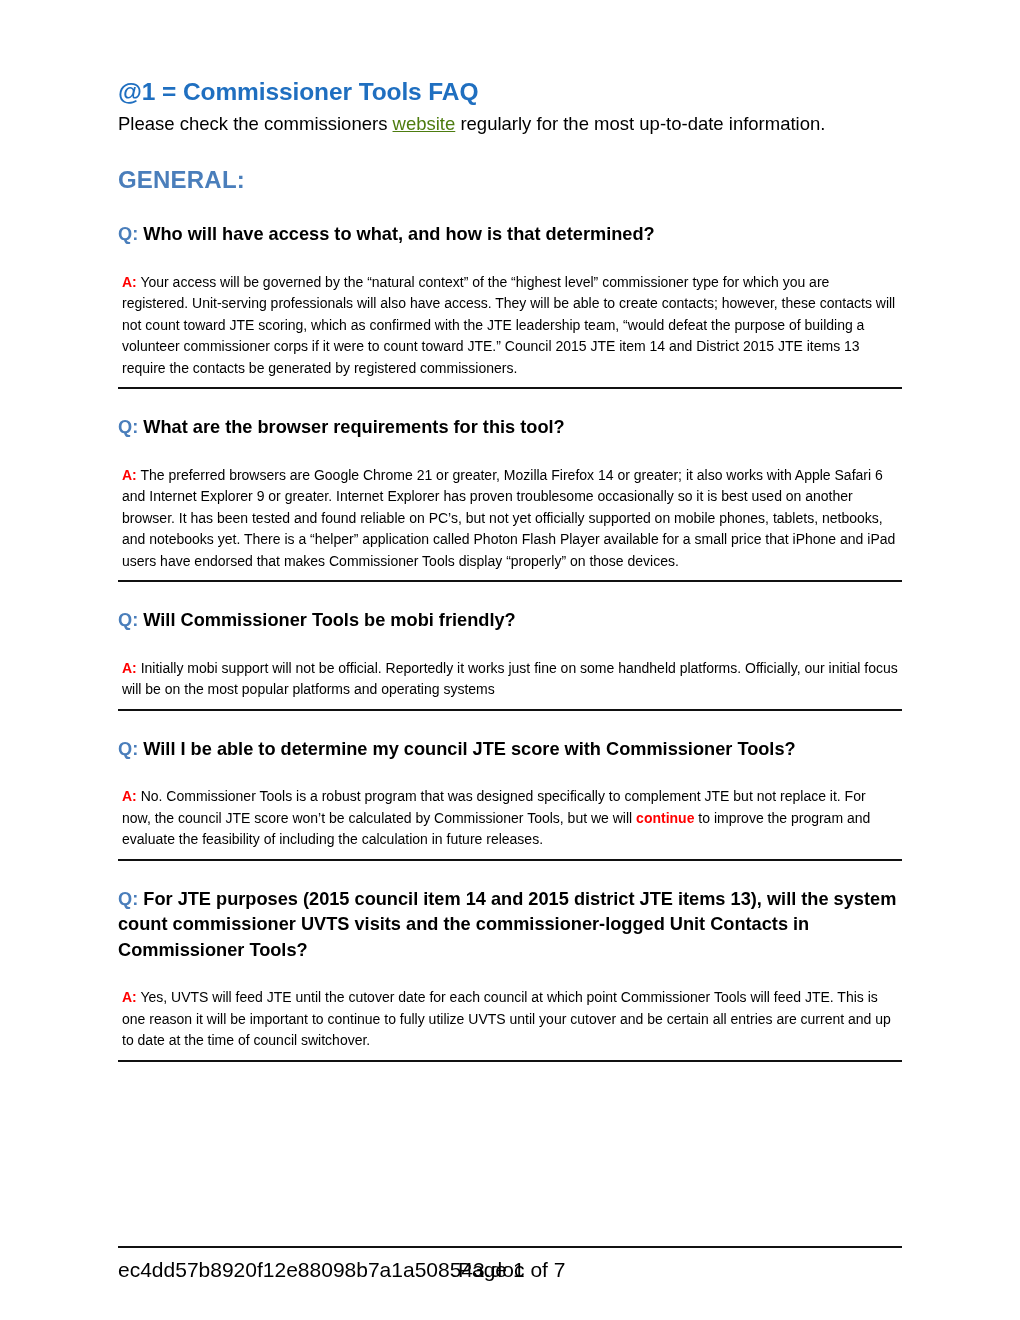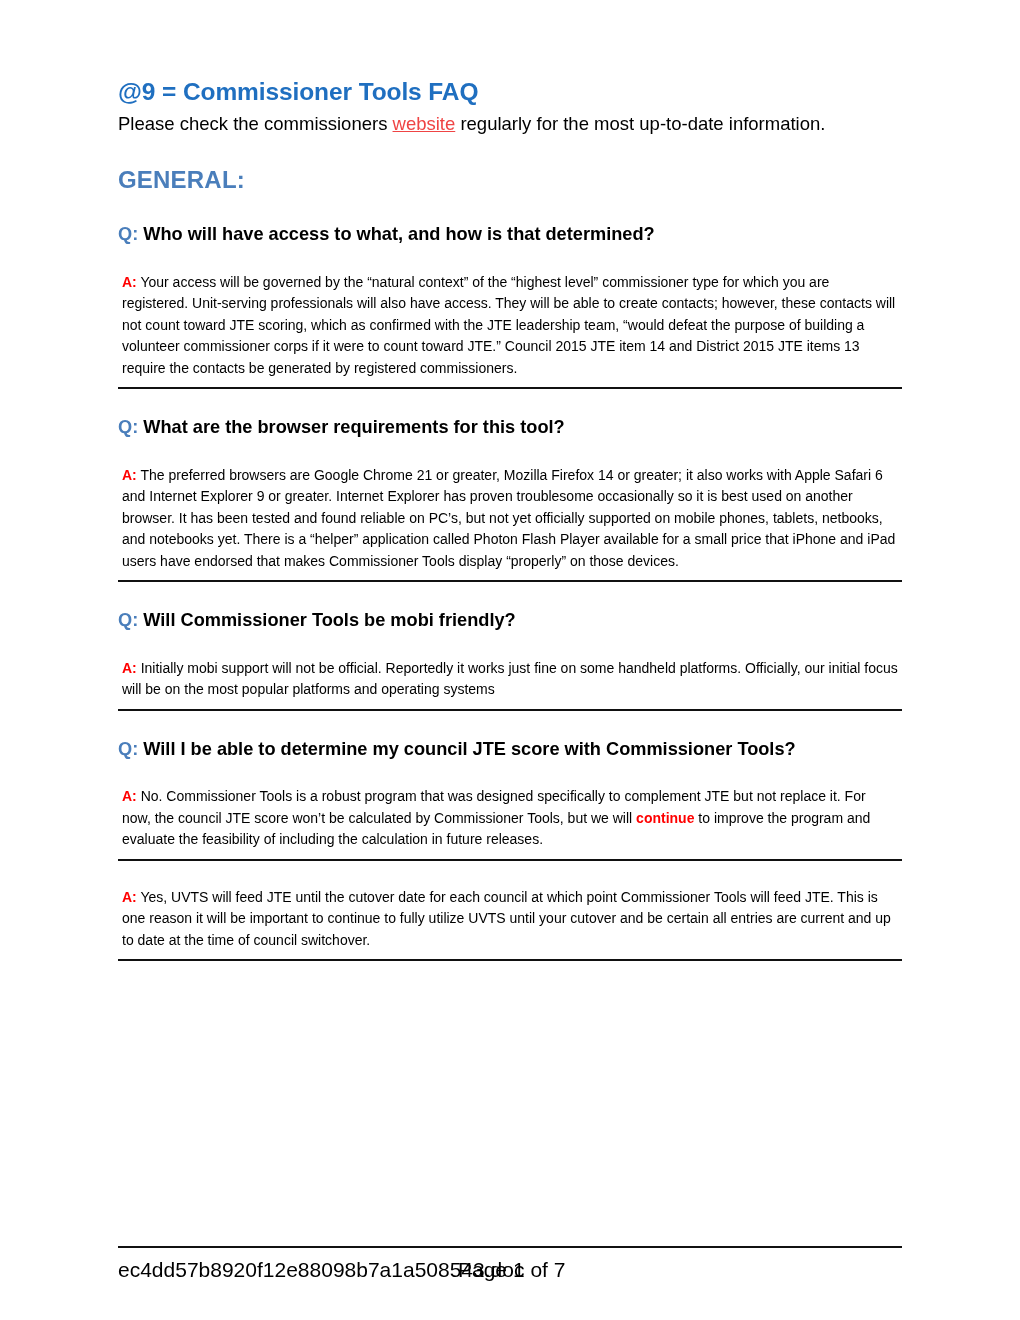--- a/index.html
+++ b/index.html
@@ -31,21 +31,21 @@
     margin: 0 0 4px 0;
     letter-spacing: -0.1px;
   }
   .intro {
     font-size: 18.5px;
     line-height: 1.38;
     margin: 0 0 30px 0;
     color: #000000;
   }
   .link {
-    color: #ef4444;
+    color: #4d7c0f;
   }
   .section-head {
     font-size: 24px;
     font-weight: bold;
     color: #4A7EBB;
     margin: 0 0 28px 0;
     letter-spacing: 0.2px;
   }
   .qa-block {
     border-bottom: 2.2px solid #111111;
@@ -104,21 +104,21 @@
   }
   .footer-page {
     flex: 0 0 auto;
   }
 </style>
 </head>
 <body>
 
 <div class="page">
 
-  <h1 class="doc-title">@9 = Commissioner Tools FAQ</h1>
+  <h1 class="doc-title">@1 = Commissioner Tools FAQ</h1>
 
   <p class="intro"><span>Please check the commissioners </span><a class="link" href="#">website</a><span> regularly for the most up-to-date information.</span></p>
 
   <h2 class="section-head">GENERAL:</h2>
 
   <div class="qa-block">
     <p class="q-line"><span class="q-mark">Q:</span> <span>Who will have access to what, and how is that determined?</span></p>
     <p class="a-line"><span class="a-mark">A:</span> <span>Your access will be governed by the “natural context” of the “highest level” commissioner type for which you are registered. Unit-serving professionals will also have access. They will be able to create contacts; however, these contacts will not count toward JTE scoring, which as confirmed with the JTE leadership team, “would defeat the purpose of building a volunteer commissioner corps if it were to count toward JTE.” Council 2015 JTE item 14 and District 2015 JTE items 13 require the contacts be generated by registered commissioners.</span></p>
   </div>
 
@@ -132,20 +132,21 @@
     <p class="a-line"><span class="a-mark">A:</span> <span>Initially mobi support will not be official. Reportedly it works just fine on some handheld platforms. Officially, our initial focus will be on the most popular platforms and operating systems</span></p>
   </div>
 
   <div class="qa-block">
     <p class="q-line"><span class="q-mark">Q:</span> <span>Will I be able to determine my council JTE score with Commissioner Tools?</span></p>
     <p class="a-line"><span class="a-mark">A:</span> <span>No. Commissioner Tools is a robust program that was designed specifically to complement JTE but not replace it. For now, the council JTE score won’t be calculated by Commissioner Tools, but we will </span><span class="hl-red">continue</span><span> to improve the program and evaluate the feasibility of including the calculation in future releases.</span></p>
   </div>
 
 
   <div class="qa-block">
+    <p class="q-line"><span class="q-mark">Q:</span> <span>For JTE purposes (2015 council item 14 and 2015 district JTE items 13), will the system count commissioner UVTS visits and the commissioner-logged Unit Contacts in Commissioner Tools?</span></p>
     <p class="a-line"><span class="a-mark">A:</span> <span>Yes, UVTS will feed JTE until the cutover date for each council at which point Commissioner Tools will feed JTE. This is one reason it will be important to continue to fully utilize UVTS until your cutover and be certain all entries are current and up to date at the time of council switchover.</span></p>
   </div>
 
 </div>
 
 <div class="footer">
   <div class="footer-rule"></div>
   <div class="footer-row">
     <span class="footer-file">ec4dd57b8920f12e88098b7a1a508543.doc</span>
     <span class="footer-page">Page 1 of 7</span>

